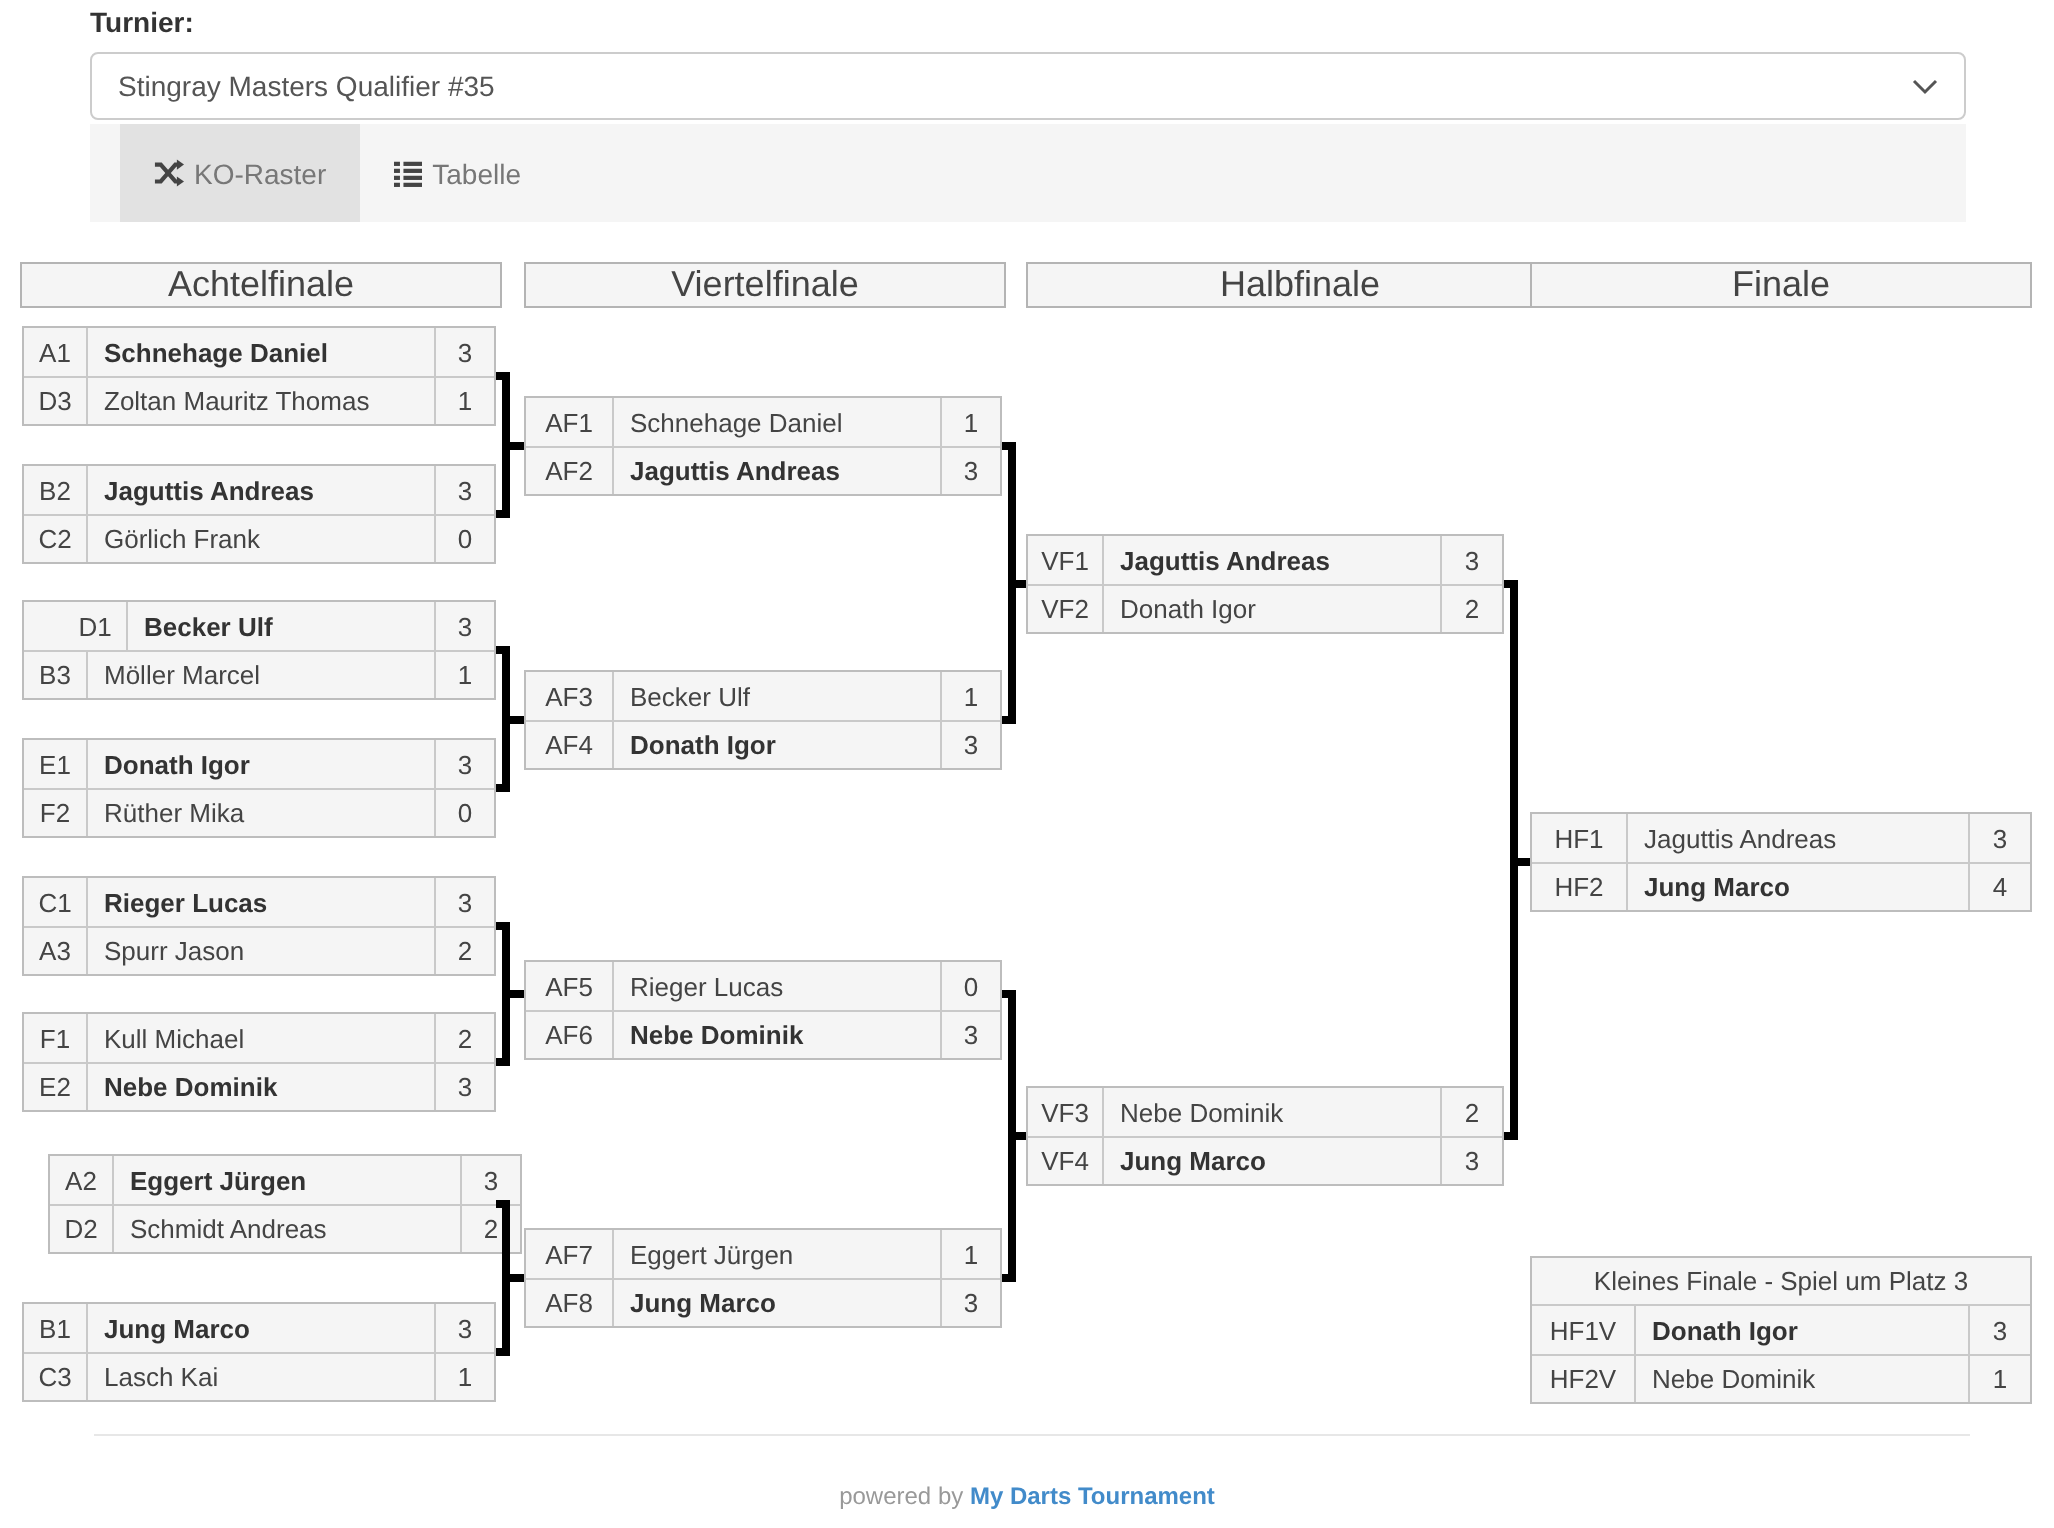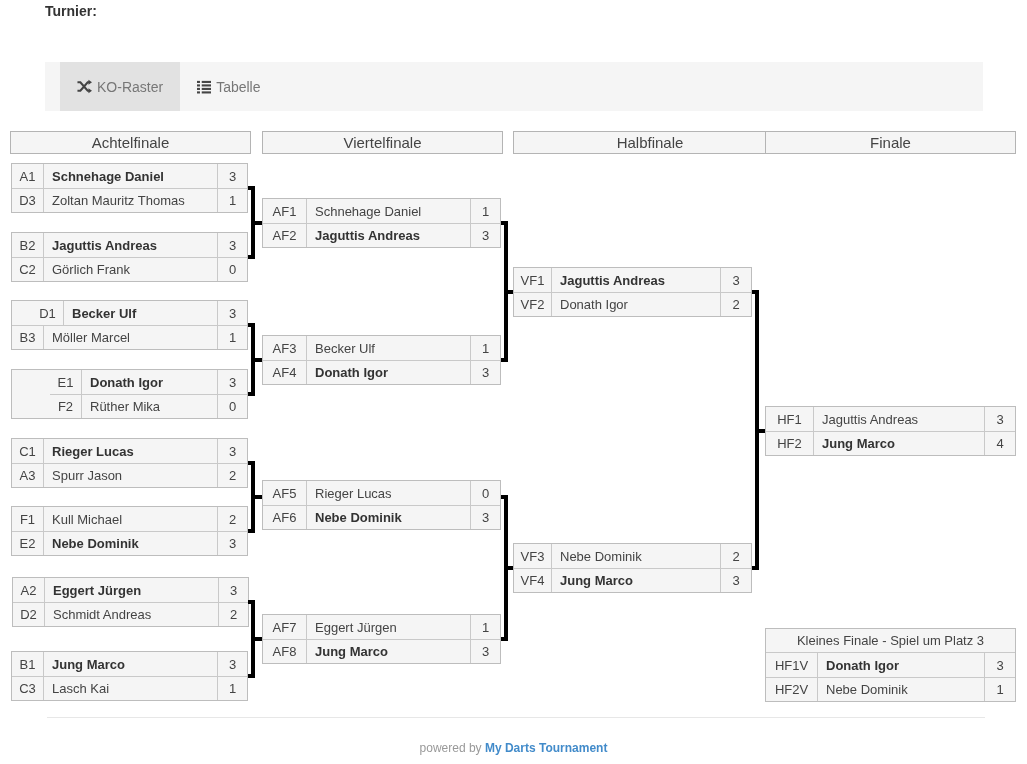--- a/index.html
+++ b/index.html
@@ -12,21 +12,21 @@
           border-radius:4px;background:#fff;box-sizing:border-box;display:flex;align-items:center;
           justify-content:space-between;padding:0 13px;font-size:14px;color:#555;cursor:default;}
 
   .tabbar{position:absolute;left:45px;top:62px;width:938px;height:49px;background:#f5f5f5;
           display:flex;align-items:stretch;padding-left:15px;box-sizing:border-box;}
   .tab{display:flex;align-items:center;gap:5px;padding:16px 17px;font-size:14px;color:#777;cursor:pointer;}
   .tab.active{background:#e2e2e2;}
   .tab .ticon{display:flex;align-items:center;}
 
   .round-header{position:absolute;height:23px;box-sizing:border-box;border:1px solid #b4b4b4;
-                background:#f5f5f5;font-size:15px;color:#444;display:flex;align-items:center;
+                background:#f5f5f5;font-size:18px;color:#444;display:flex;align-items:center;
                 justify-content:center;}
 
   .match{position:absolute;box-sizing:border-box;border:1px solid #bdbdbd;background:#f5f5f5;}
   .mrow{display:flex;height:24px;box-sizing:border-box;font-size:13px;color:#444;align-items:stretch;}
   .mrow + .mrow{border-top:1px solid #c9c9c9;}
   .seed{display:flex;align-items:center;justify-content:center;border-right:1px solid #c9c9c9;
         box-sizing:border-box;flex:none;}
   .pname{flex:1;display:flex;align-items:center;padding:0 8px;white-space:nowrap;overflow:hidden;}
   .pname.winner{font-weight:bold;color:#333;}
   .pscore{display:flex;align-items:center;justify-content:center;border-left:1px solid #c9c9c9;
@@ -40,20 +40,28 @@
   .footer{position:absolute;left:0;top:741px;width:100%;text-align:center;font-size:12px;color:#999;}
   .footer a{color:#428bca;font-weight:bold;text-decoration:none;cursor:pointer;}
 </style>
 </head>
 <body>
 
 <div class="page">
 
   <div class="turnier-label">Turnier:</div>
 
+  <div class="select">
+    <span>Stingray Masters Qualifier #35</span>
+    <span class="ticon">
+      <svg width="13" height="9" viewBox="0 0 13 9">
+        <polyline points="1,1.5 6.5,7 12,1.5" fill="none" stroke="#555" stroke-width="1.5"></polyline>
+      </svg>
+    </span>
+  </div>
 
   <div class="tabbar">
     <div class="tab active">
       <span class="ticon">
         <svg width="15" height="15" viewBox="0 0 16 16">
           <polyline points="0.5,3.5 3.6,3.5 11.4,12.5 13,12.5" fill="none" stroke="#444" stroke-width="2.2"></polyline>
           <polyline points="0.5,12.5 3.6,12.5 11.4,3.5 13,3.5" fill="none" stroke="#444" stroke-width="2.2"></polyline>
           <polygon points="12.2,0.8 16,3.5 12.2,6.2" fill="#444"></polygon>
           <polygon points="12.2,9.8 16,12.5 12.2,15.2" fill="#444"></polygon>
         </svg>
@@ -111,21 +119,21 @@
           <div class="seed" style="width: 32px; margin-left: 20px;">D1</div>
           <div class="pname winner">Becker Ulf</div>
           <div class="pscore" style="width: 30px;">3</div>
         </div>
         <div class="mrow">
           <div class="seed" style="width: 32px;">B3</div>
           <div class="pname">Möller Marcel</div>
           <div class="pscore" style="width: 30px;">1</div>
         </div>
       </div>
-      <div class="match" style="left: 11px; top: 369px; width: 237px; padding-left: 38px;">
+      <div class="match" style="left: 11px; top: 369px; width: 237px;">
         <div class="mrow">
           <div class="seed" style="width: 32px;">E1</div>
           <div class="pname winner">Donath Igor</div>
           <div class="pscore" style="width: 30px;">3</div>
         </div>
         <div class="mrow">
           <div class="seed" style="width: 32px;">F2</div>
           <div class="pname">Rüther Mika</div>
           <div class="pscore" style="width: 30px;">0</div>
         </div>
@@ -147,21 +155,21 @@
           <div class="seed" style="width: 32px;">F1</div>
           <div class="pname">Kull Michael</div>
           <div class="pscore" style="width: 30px;">2</div>
         </div>
         <div class="mrow">
           <div class="seed" style="width: 32px;">E2</div>
           <div class="pname winner">Nebe Dominik</div>
           <div class="pscore" style="width: 30px;">3</div>
         </div>
       </div>
-      <div class="match" style="left: 12px; top: 577px; width: 237px;">
+      <div class="match" style="left: 24px; top: 577px; width: 237px;">
         <div class="mrow">
           <div class="seed" style="width: 32px;">A2</div>
           <div class="pname winner">Eggert Jürgen</div>
           <div class="pscore" style="width: 30px;">3</div>
         </div>
         <div class="mrow">
           <div class="seed" style="width: 32px;">D2</div>
           <div class="pname">Schmidt Andreas</div>
           <div class="pscore" style="width: 30px;">2</div>
         </div>

